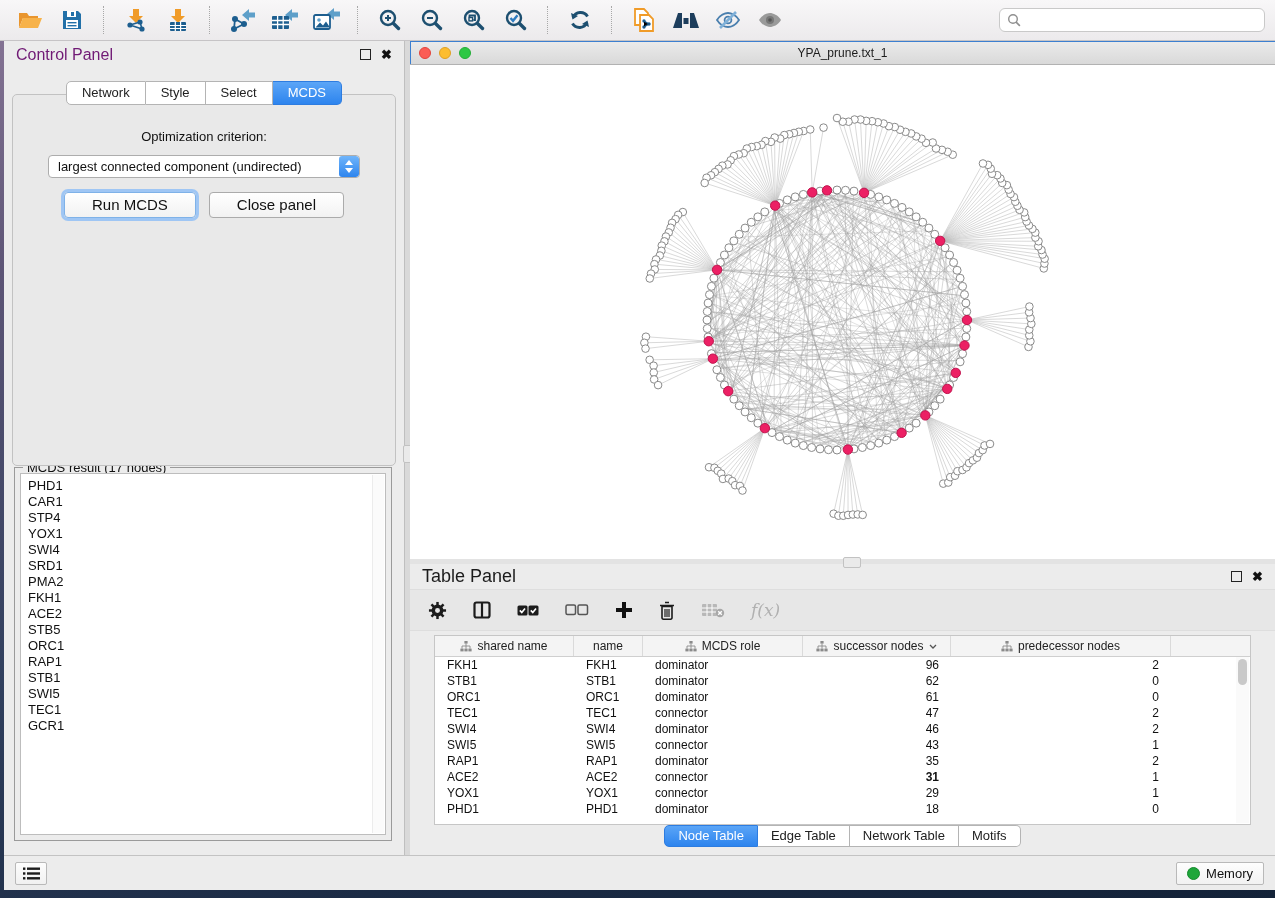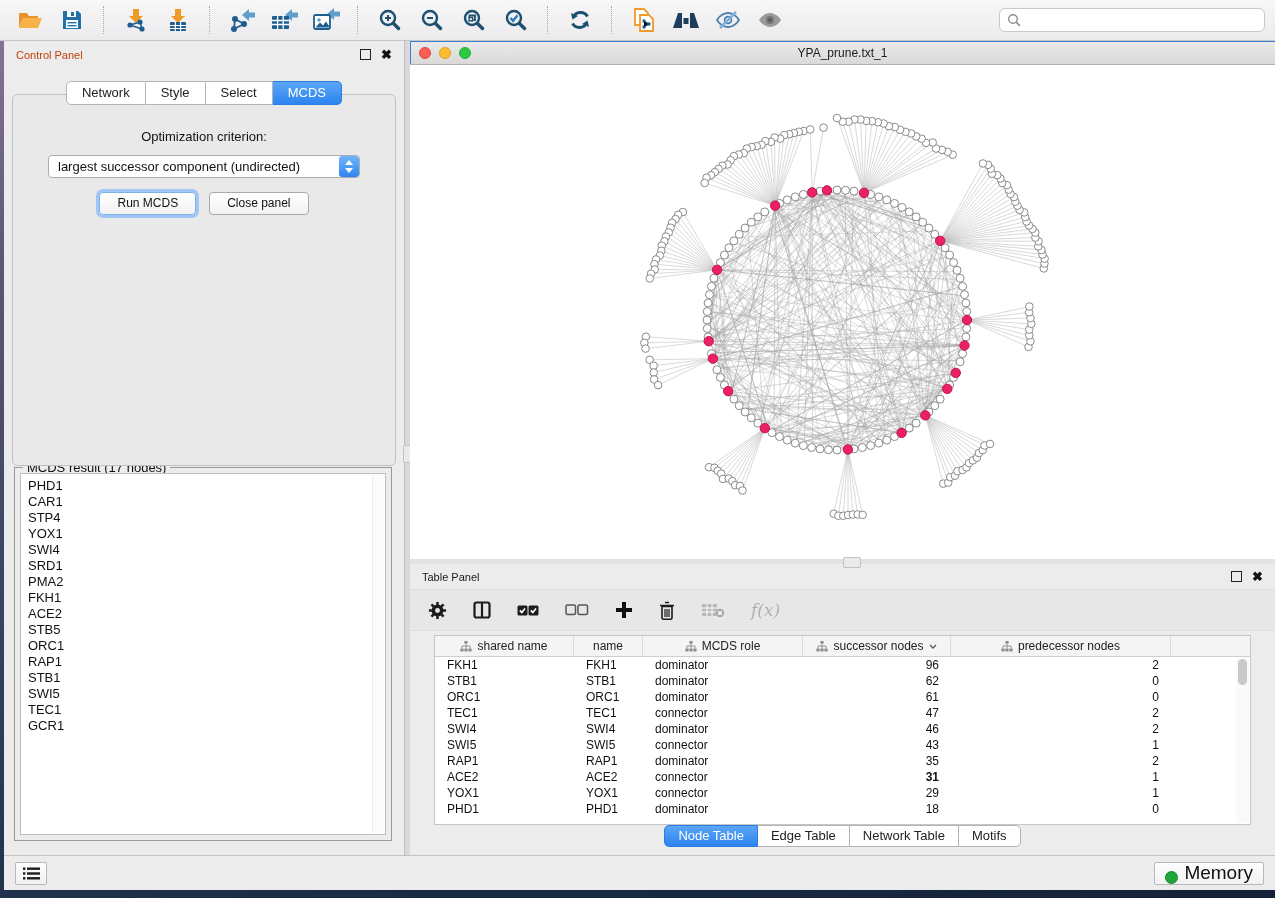--- a/index.html
+++ b/index.html
@@ -13,37 +13,37 @@
   .tb-btn{width:40px;height:32px;border:none;background:transparent;display:flex;align-items:center;justify-content:center;padding:0;cursor:default;}
   .tb-sep{width:1px;height:28px;border-left:1px dotted #a8a8a8;margin:0 9px;}
   .search-box{margin-left:auto;width:266px;height:24px;background:#fff;border:1px solid #c9c9c9;border-radius:6px;display:flex;align-items:center;padding:0 7px;box-sizing:border-box;gap:5px;}
   .search-box input{border:none;outline:none;flex:1;font-size:13px;font-family:"Liberation Sans",sans-serif;background:transparent;}
   
   .main{position:absolute;top:41px;left:4px;right:0;bottom:8px;display:flex;flex-direction:column;}
   .content-row{flex:1;display:flex;min-height:0;}
   
   .control-panel{width:401px;background:#ececec;border-right:1px solid #bfbfbf;position:relative;box-sizing:border-box;}
   .cp-header{height:27px;display:flex;align-items:center;padding:0 12px;gap:8px;}
-  .cp-title{font-size:11px;color:#c2410c;flex:1;}
+  .cp-title{font-size:16px;color:#701a75;flex:1;}
   .win-ctl{display:flex;align-items:center;gap:10px;}
   .float-icon{width:9px;height:9px;border:1.5px solid #222;display:inline-block;}
   .close-x{font-size:13px;font-weight:bold;color:#111;line-height:9px;}
   .cp-tabs{display:flex;justify-content:center;position:relative;z-index:2;margin-top:13px;}
   .cp-tab{background:#fff;border:1px solid #b4b4b4;border-left:none;padding:3px 15px 4px;font-size:13px;color:#222;}
   .cp-tab:first-child{border-left:1px solid #b4b4b4;border-radius:5px 0 0 5px;}
   .cp-tab:last-child{border-radius:0 5px 5px 0;}
   .cp-tab.active{background:linear-gradient(#5ba5f7,#2d84ee);border-color:#2d7ce0;color:#fff;}
   .cp-options{margin:-11px 8px 0;background:#e9e9e9;border:1px solid #c2c2c2;border-radius:5px;height:372px;padding-top:34px;box-sizing:border-box;position:relative;z-index:1;}
   .opt-label{text-align:center;font-size:13px;color:#111;}
   .dropdown{margin:11px auto 0;width:312px;height:23px;background:#fff;border:1px solid #adadad;border-radius:4px;display:flex;align-items:center;box-sizing:border-box;overflow:hidden;}
   .dd-value{flex:1;font-size:13px;color:#111;padding-left:9px;white-space:nowrap;}
   .dd-stepper{width:20px;height:21px;background:linear-gradient(#6fb5fb,#2e85ee);border-radius:3px;margin-right:0px;display:flex;flex-direction:column;align-items:center;justify-content:center;gap:1px;}
   .dd-stepper svg{display:block;}
   .btn-row{display:flex;justify-content:center;gap:13px;margin-top:14px;}
-  .push-btn{background:linear-gradient(#ffffff,#f2f2f2);border:1px solid #ababab;border-radius:4px;font-size:12px;color:#111;padding:3px 17px 4px;font-family:"Liberation Sans",sans-serif;}
+  .push-btn{background:linear-gradient(#ffffff,#f2f2f2);border:1px solid #ababab;border-radius:4px;font-size:15px;color:#111;padding:3px 27px 4px;font-family:"Liberation Sans",sans-serif;}
   .push-btn.focused{box-shadow:0 0 0 3px rgba(120,180,250,.65);border-color:#7fb2e8;}
   .mcds-group{position:absolute;left:10px;right:12px;top:426px;bottom:14px;border:1px solid #9a9a9a;}
   .group-title{position:absolute;top:-8px;left:8px;background:#ececec;padding:0 4px;font-size:13px;color:#111;}
   .mcds-list{position:absolute;inset:5px;background:#fff;border:1px solid #bdbdbd;font-size:13px;line-height:16px;color:#111;padding:4px 0 0 7px;overflow:hidden;}
   .mcds-scroll{position:absolute;top:1px;bottom:1px;right:1px;width:11px;background:#fbfbfb;border-left:1px solid #ececec;}
   
   .v-split{width:5px;background:#d9d9d9;position:relative;}
   .v-split .grip{position:absolute;top:404px;left:-2px;width:9px;height:16px;background:#eaeaea;border:1px solid #c2c2c2;border-radius:2px;}
   .h-split{height:5px;background:#e3e3e3;position:relative;}
   .h-split .grip{position:absolute;left:50%;top:-2px;width:16px;height:9px;background:#eaeaea;border:1px solid #c2c2c2;border-radius:2px;}
@@ -53,41 +53,41 @@
   .lights{display:flex;gap:8px;}
   .light{width:12px;height:12px;border-radius:50%;box-sizing:border-box;}
   .light.red{background:#fb5d55;border:1px solid #e2443c;}
   .light.yellow{background:#fcbd2f;border:1px solid #dfa023;}
   .light.green{background:#2ec845;border:1px solid #24ad38;}
   .net-title{position:absolute;left:0;right:0;text-align:center;font-size:12px;color:#1c1c1c;}
   .net-canvas{flex:1;background:#fff;position:relative;overflow:hidden;}
   
   .table-panel{height:291px;background:#ececec;display:flex;flex-direction:column;}
   .tp-header{height:25px;display:flex;align-items:center;padding:0 12px;gap:8px;}
-  .tp-title{font-size:11px;color:#1c1c1c;flex:1;}
+  .tp-title{font-size:18px;color:#1c1c1c;flex:1;}
   .tp-toolbar{height:40px;display:flex;align-items:center;padding:0 18px;gap:26px;background:#e7e7e7;border-top:1px solid #dedede;border-bottom:1px solid #dedede;}
   .tp-tool{display:flex;align-items:center;justify-content:center;border:none;background:transparent;padding:0;}
   .fx{font-family:"DejaVu Serif",serif;font-style:italic;font-size:17px;color:#b0b0b0;}
   .tp-table{margin:4px 24px 0;background:#fff;border:1px solid #c6c6c6;height:188px;position:relative;font-size:12px;overflow:hidden;}
   .t-head{display:flex;height:20px;background:#f4f4f4;border-bottom:1px solid #cfcfcf;}
   .t-hcell{display:flex;align-items:center;justify-content:center;gap:5px;border-right:1px solid #dadada;font-size:12px;color:#222;box-sizing:border-box;}
   .t-row{display:flex;height:16px;align-items:center;color:#111;}
   .t-cell{box-sizing:border-box;padding:0 12px;white-space:nowrap;overflow:hidden;}
   .t-cell.num{text-align:right;}
   .t-scroll{position:absolute;top:21px;bottom:1px;right:1px;width:13px;background:#fafafa;}
   .t-thumb{position:absolute;top:2px;left:2px;width:9px;height:26px;background:#c9c9c9;border-radius:5px;}
   .tp-tabs{display:flex;justify-content:center;}
   .tp-tab{background:#fff;border:1px solid #b4b4b4;border-left:none;padding:2px 13px 3px;font-size:13px;color:#222;}
   .tp-tab:first-child{border-left:1px solid #b4b4b4;border-radius:5px 0 0 5px;}
   .tp-tab:last-child{border-radius:0 5px 5px 0;}
   .tp-tab.active{background:linear-gradient(#5ba5f7,#2d84ee);border-color:#2d7ce0;color:#fff;}
   
   .status-bar{height:35px;background:#ececec;border-top:1px solid #c3c3c3;display:flex;align-items:center;padding:0 11px;box-sizing:border-box;}
   .list-btn{width:32px;height:23px;background:linear-gradient(#fdfdfd,#f1f1f1);border:1px solid #b9b9b9;border-radius:2px;display:flex;align-items:center;justify-content:center;}
-  .memory-btn{margin-left:auto;height:23px;background:linear-gradient(#fdfdfd,#f2f2f2);border:1px solid #b9b9b9;border-radius:2px;display:flex;align-items:flex-end;gap:6px;padding:0 10px;font-size:19px;color:#111;}
+  .memory-btn{margin-left:auto;height:23px;background:linear-gradient(#fdfdfd,#f2f2f2);border:1px solid #b9b9b9;border-radius:2px;display:flex;align-items:center;gap:6px;padding:0 10px;font-size:13px;color:#111;}
   .mem-dot{width:11px;height:11px;border-radius:50%;background:#1ea63a;border:1px solid #158a2d;}
 </style>
 </head>
 <body>
 
 <div id="screen">
 
   <div class="toolbar">
     <button class="tb-btn">
       <svg width="28" height="24" viewBox="0 0 28 24">
@@ -247,21 +247,21 @@
         </div>
         <div class="cp-tabs">
             <div class="cp-tab">Network</div>
             <div class="cp-tab">Style</div>
             <div class="cp-tab">Select</div>
             <div class="cp-tab active">MCDS</div>
           </div>
         <div class="cp-options">
           <div class="opt-label">Optimization criterion:</div>
           <div class="dropdown">
-            <span class="dd-value">largest successor component (undirected)</span>
+            <span class="dd-value">largest connected component (undirected)</span>
             <span class="dd-stepper">
               <svg width="10" height="6" viewBox="0 0 10 6">
                   <path fill="#fff" d="M5 0l4 5H1z"></path>
                 </svg>
               <svg width="10" height="6" viewBox="0 0 10 6">
                   <path fill="#fff" d="M5 6L1 1h8z"></path>
                 </svg>
             </span>
           </div>
           <div class="btn-row">

